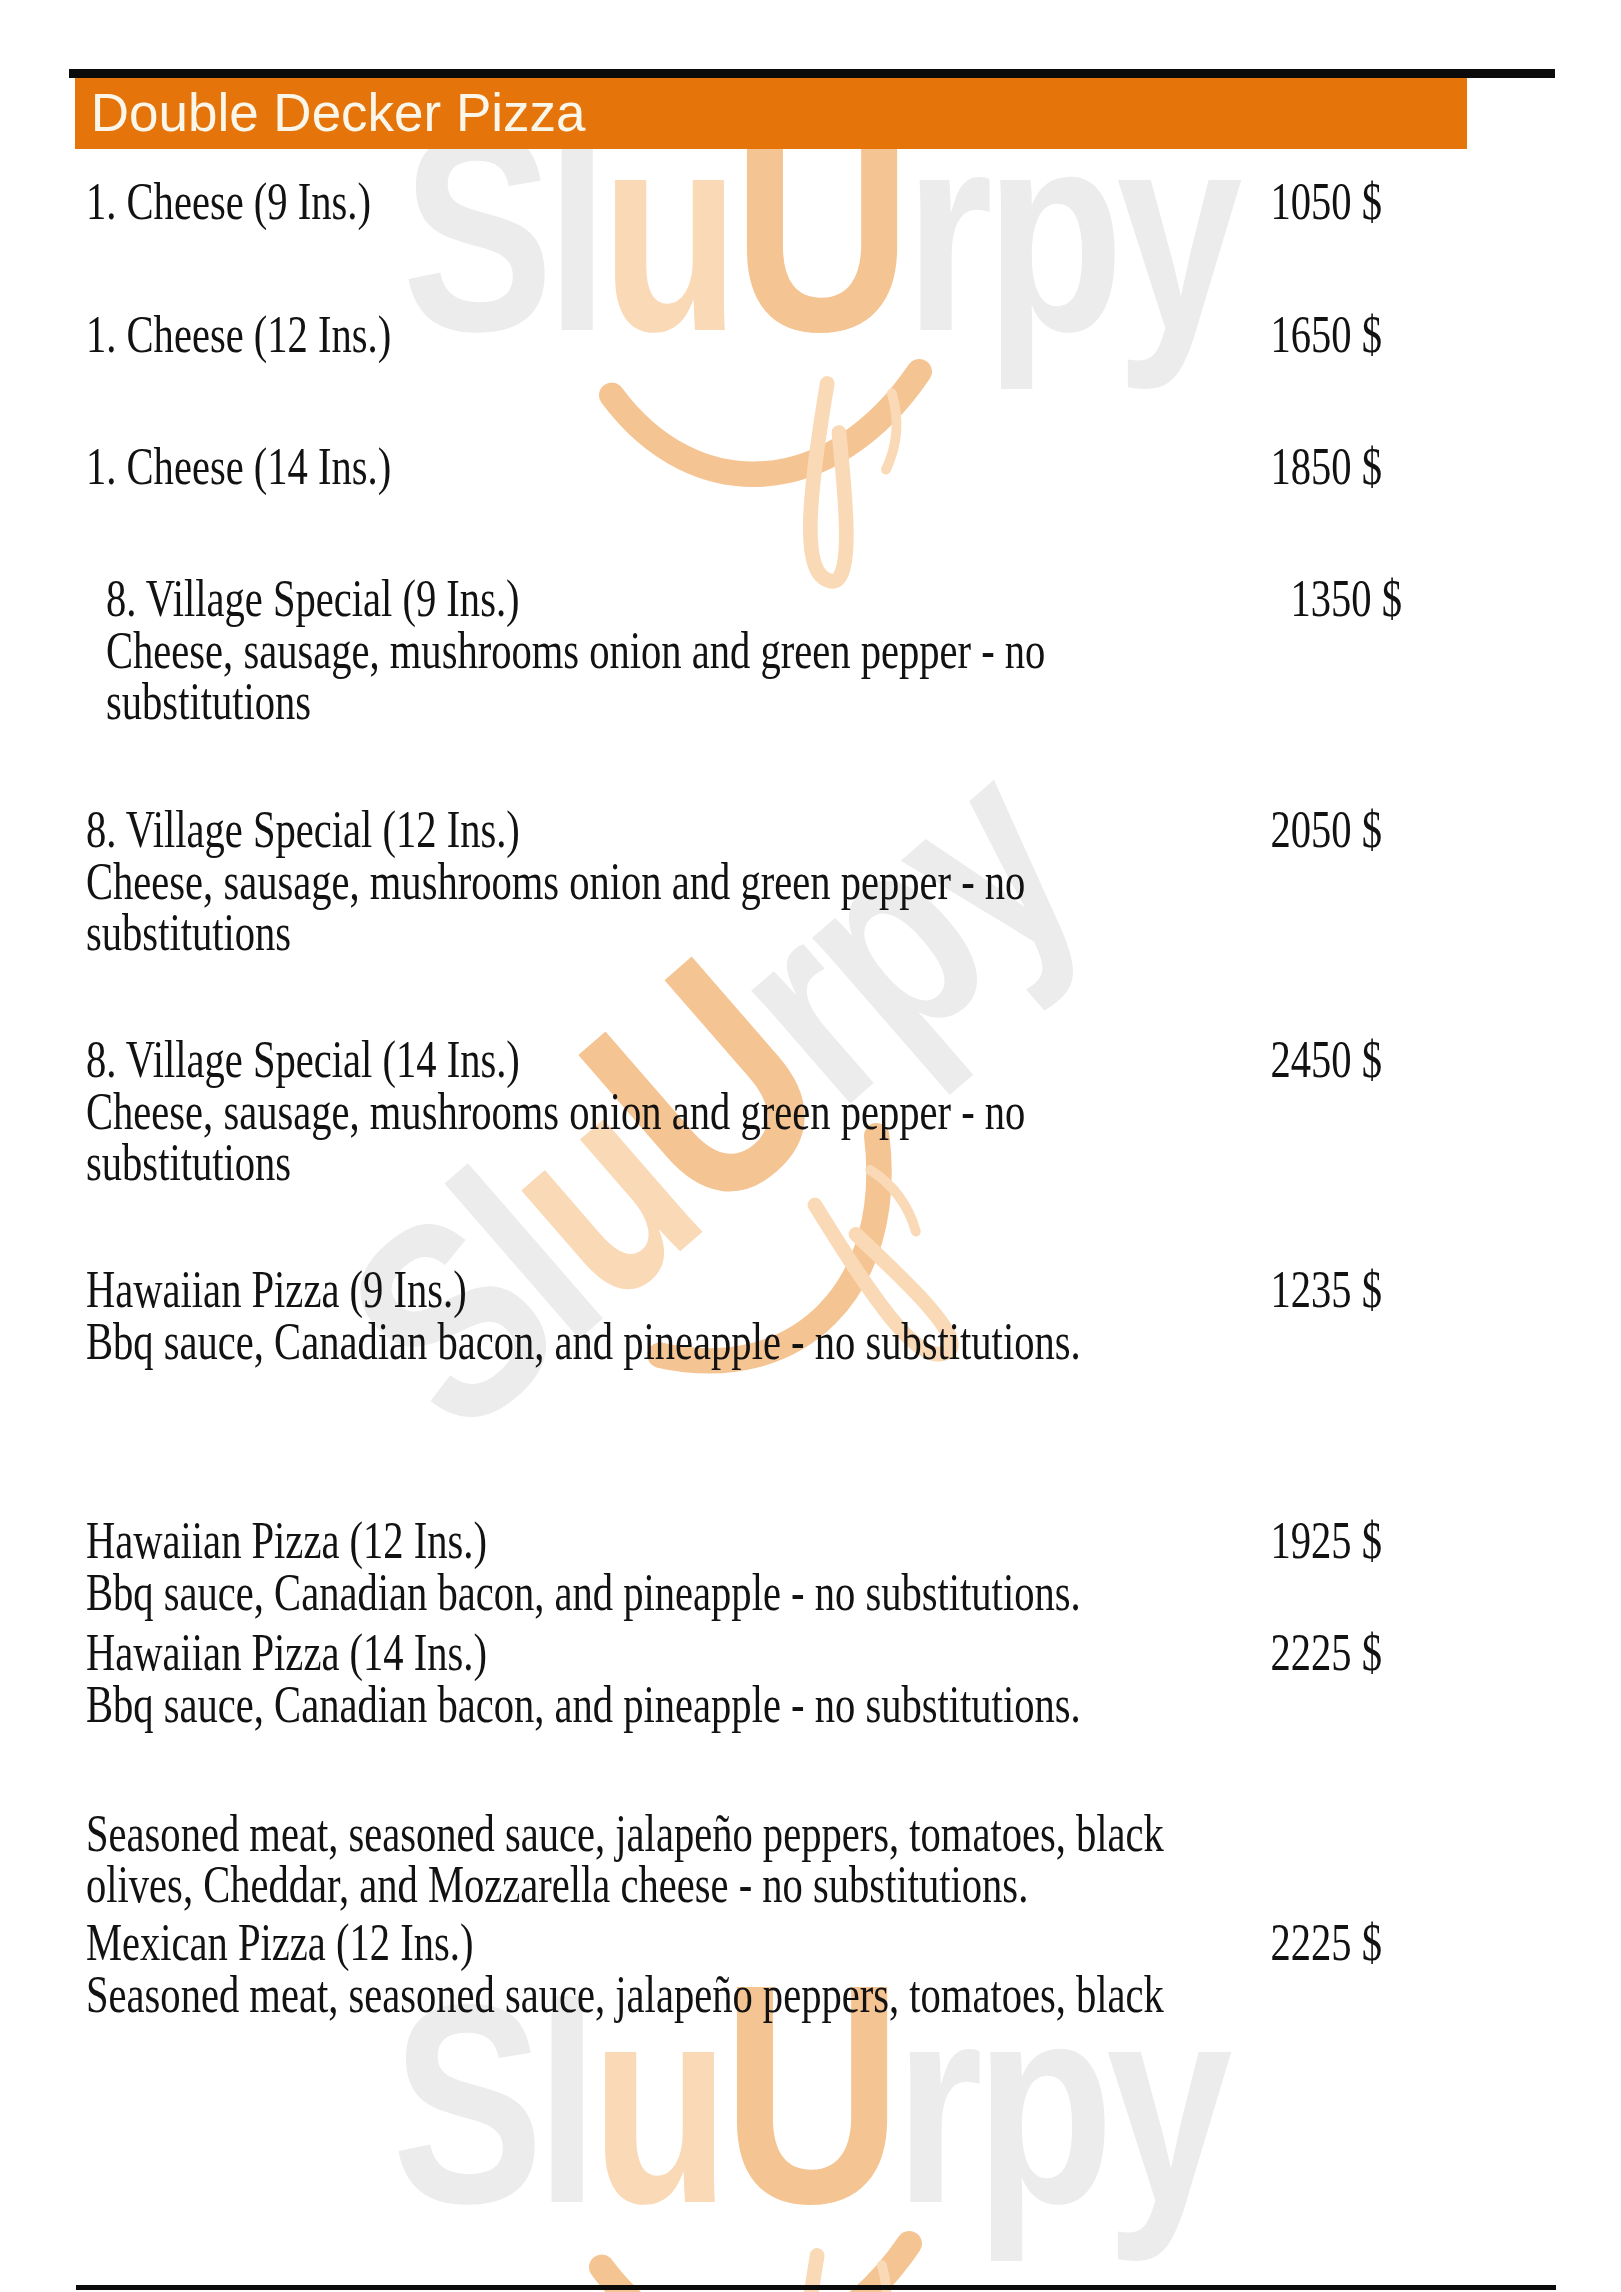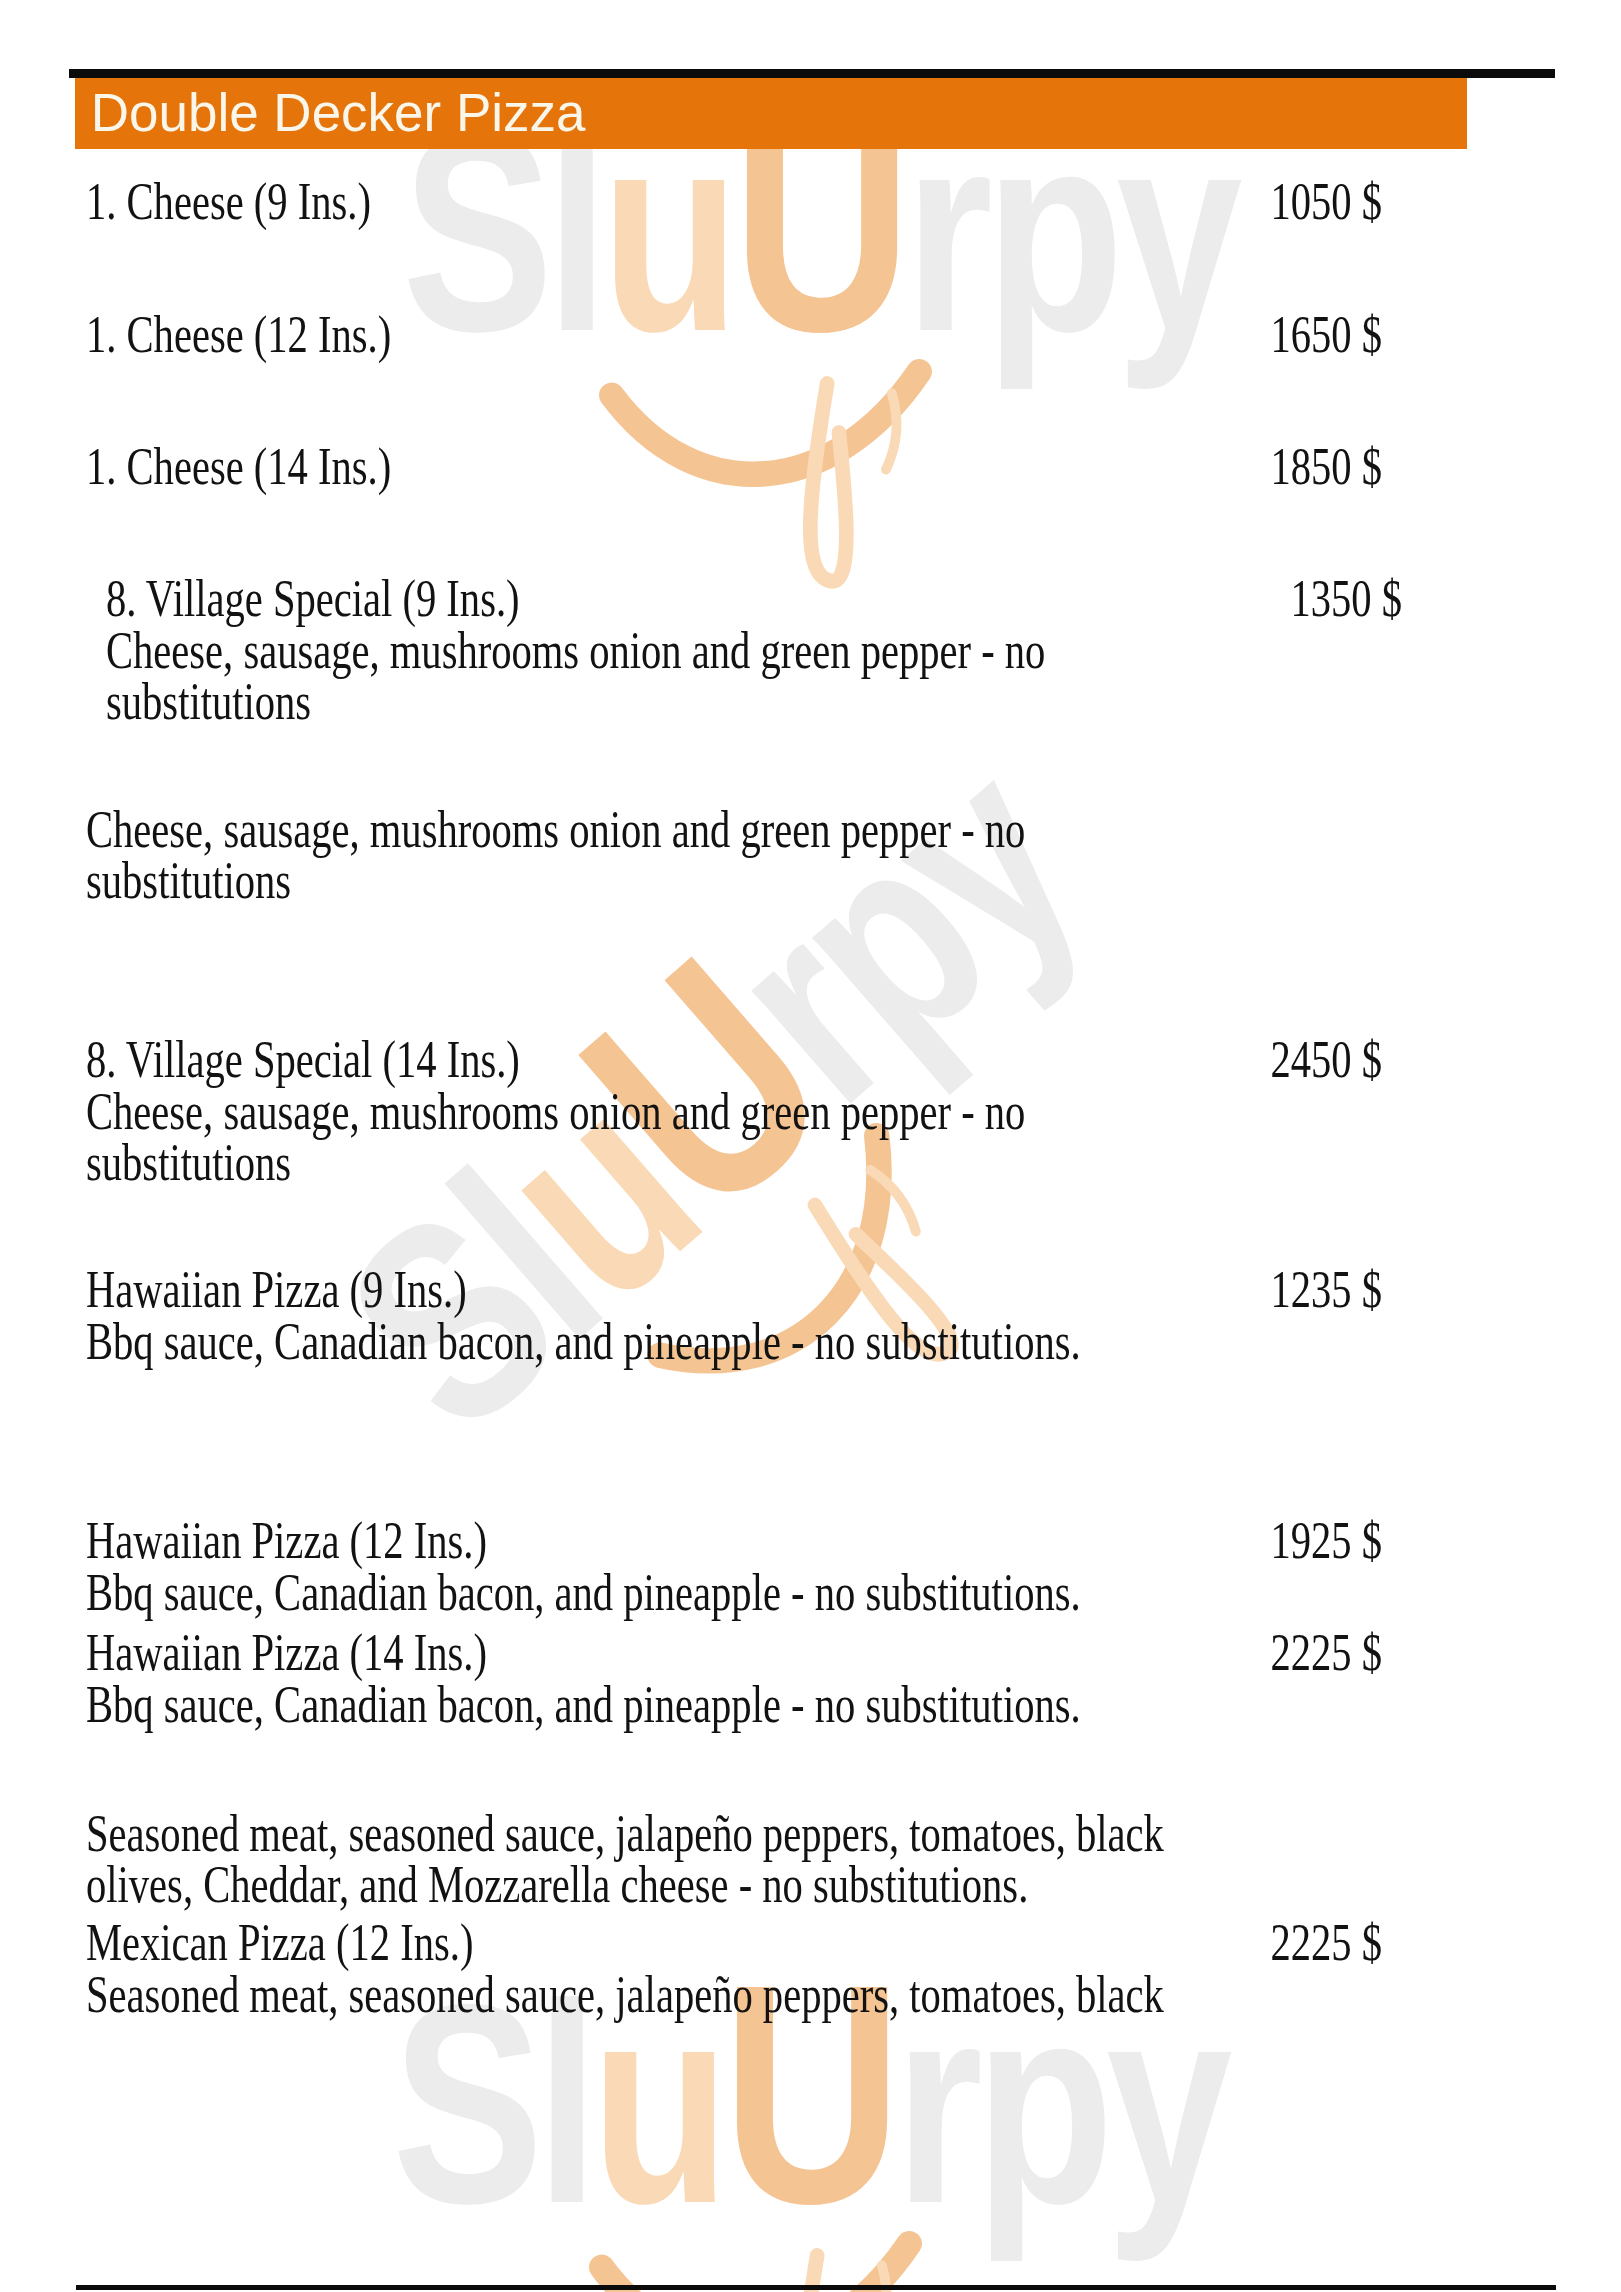--- a/index.html
+++ b/index.html
@@ -159,20 +159,24 @@
   <div class="menu-row" style="top: 573px; margin-left: 20px;">
     <div class="line1">
       <span class="item-name">8. Village Special (9 Ins.)</span>
       <span class="item-price">1350 $</span>
     </div>
     <div class="item-desc">Cheese, sausage, mushrooms onion and green pepper - no
 substitutions</div>
   </div>
 
   <div class="menu-row" style="top: 804px;">
+    <div class="line1">
+      <span class="item-name">8. Village Special (12 Ins.)</span>
+      <span class="item-price">2050 $</span>
+    </div>
     <div class="item-desc">Cheese, sausage, mushrooms onion and green pepper - no
 substitutions</div>
   </div>
 
   <div class="menu-row" style="top: 1034px;">
     <div class="line1">
       <span class="item-name">8. Village Special (14 Ins.)</span>
       <span class="item-price">2450 $</span>
     </div>
     <div class="item-desc">Cheese, sausage, mushrooms onion and green pepper - no

